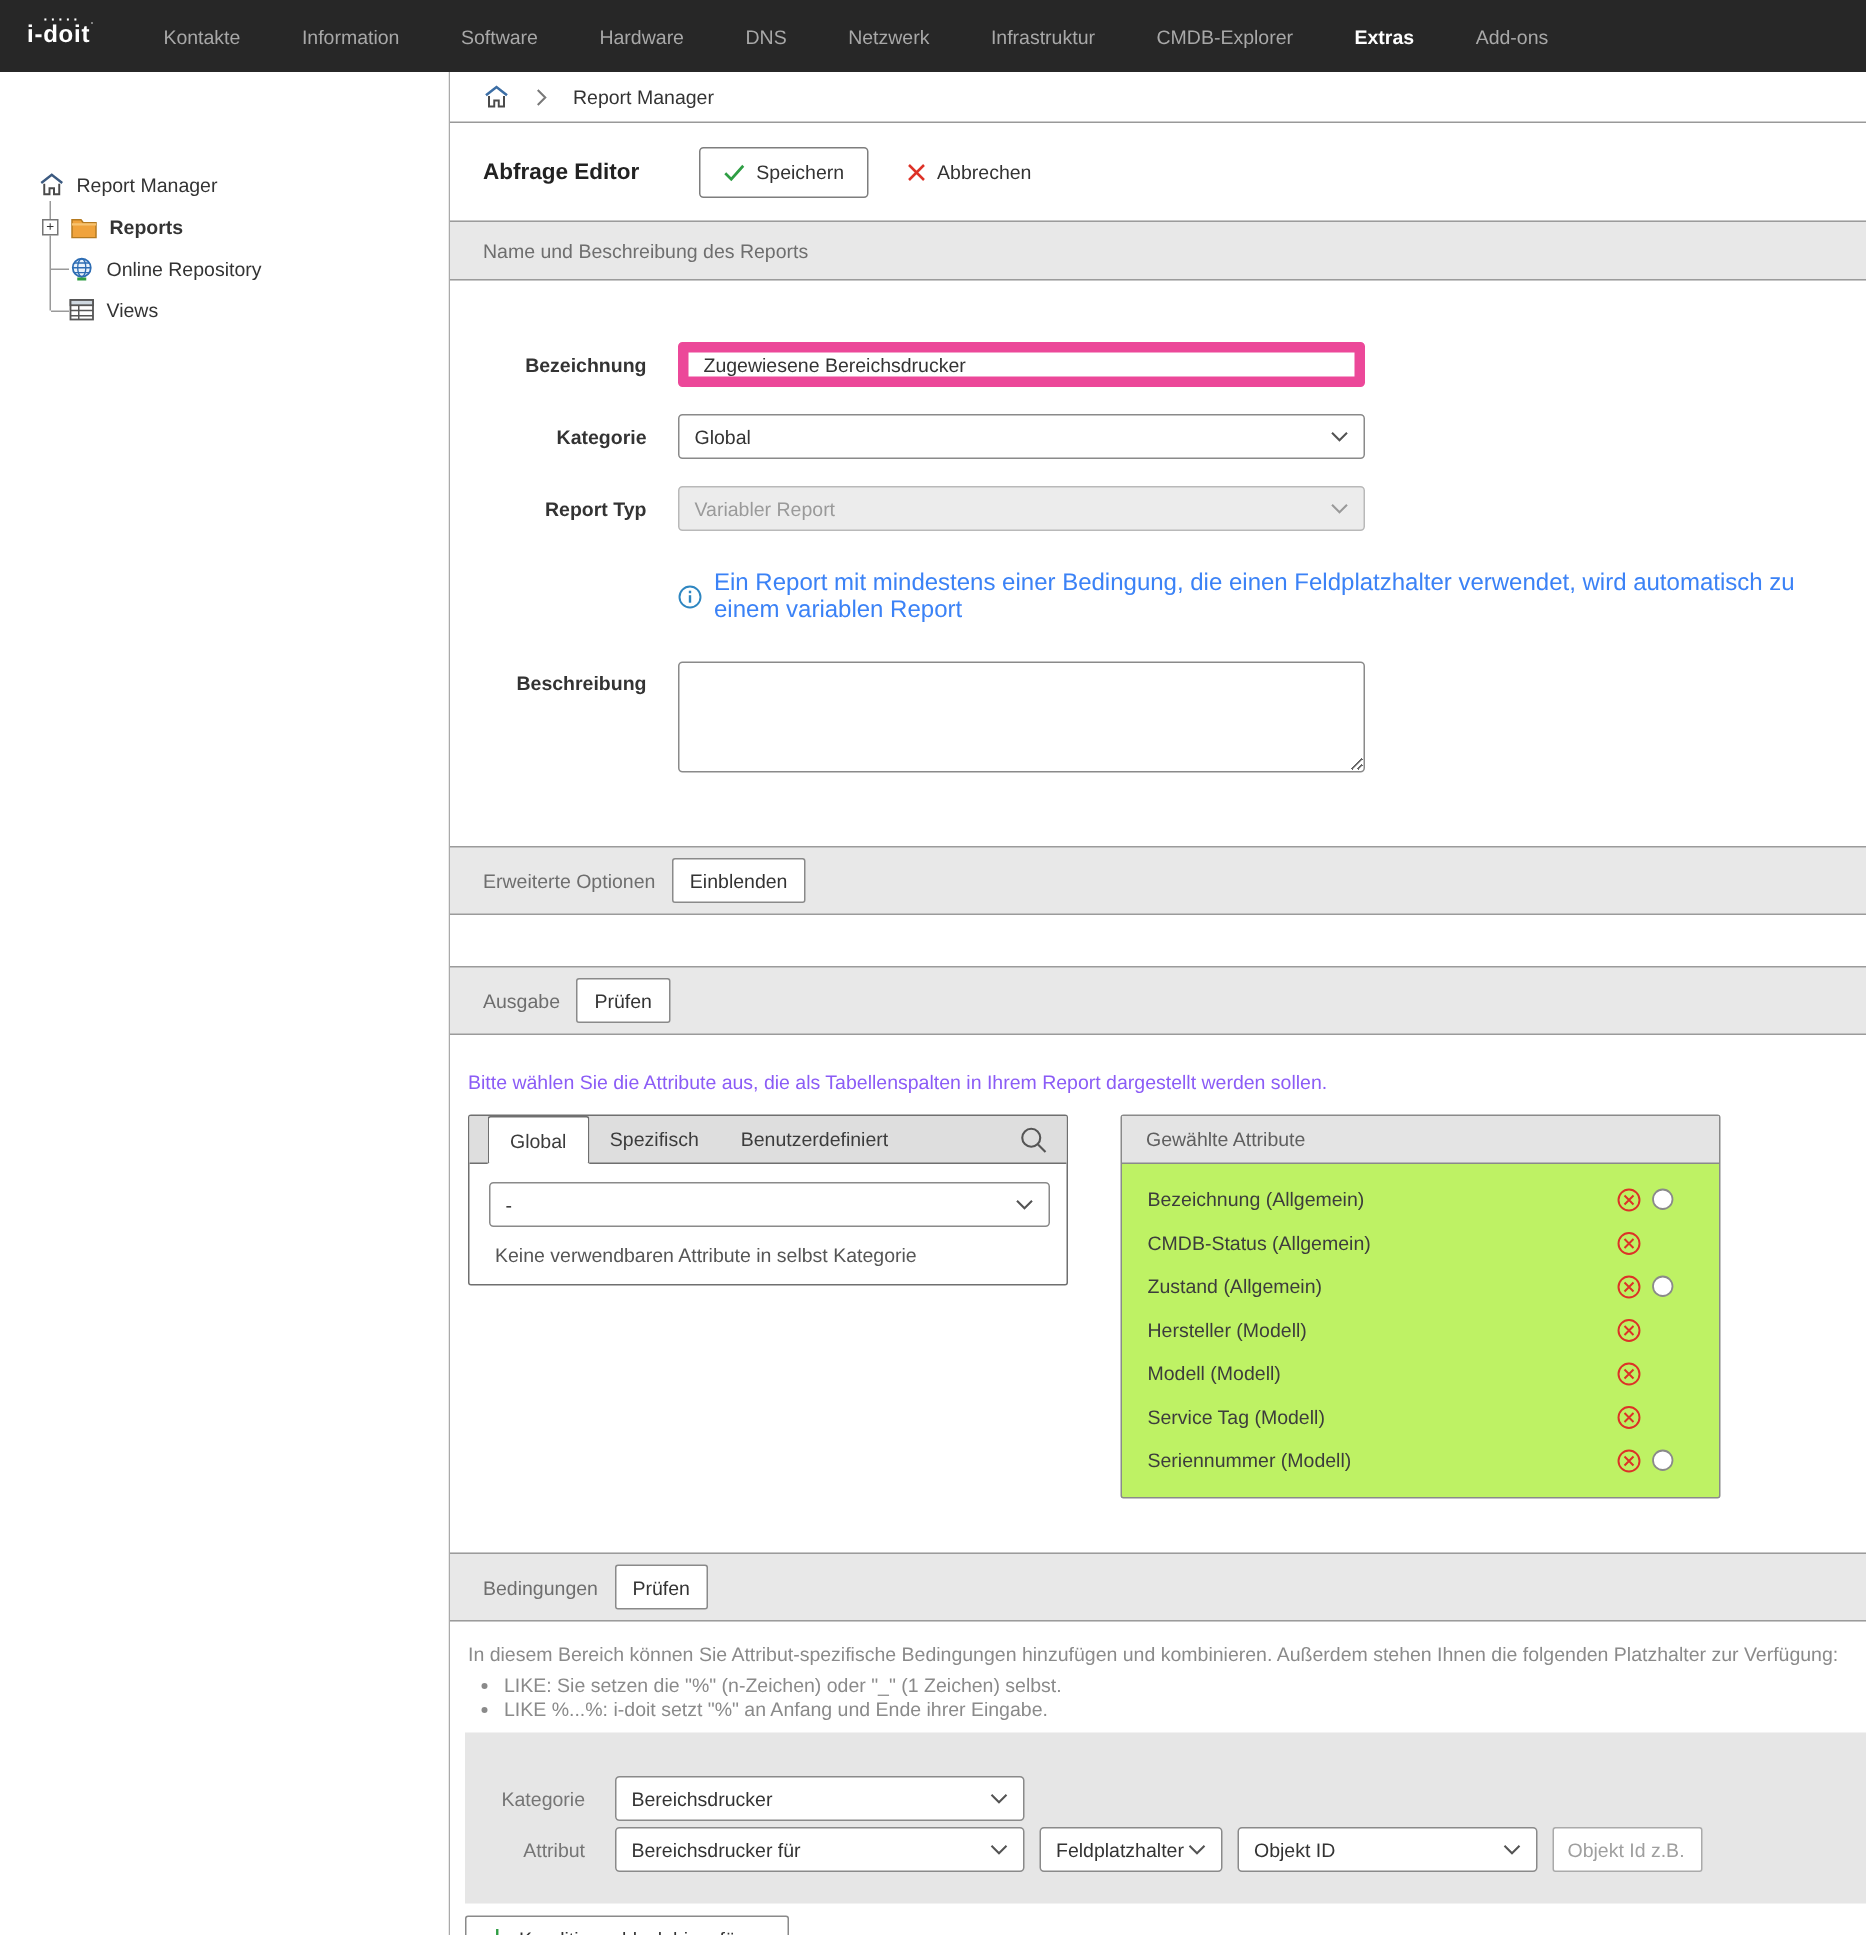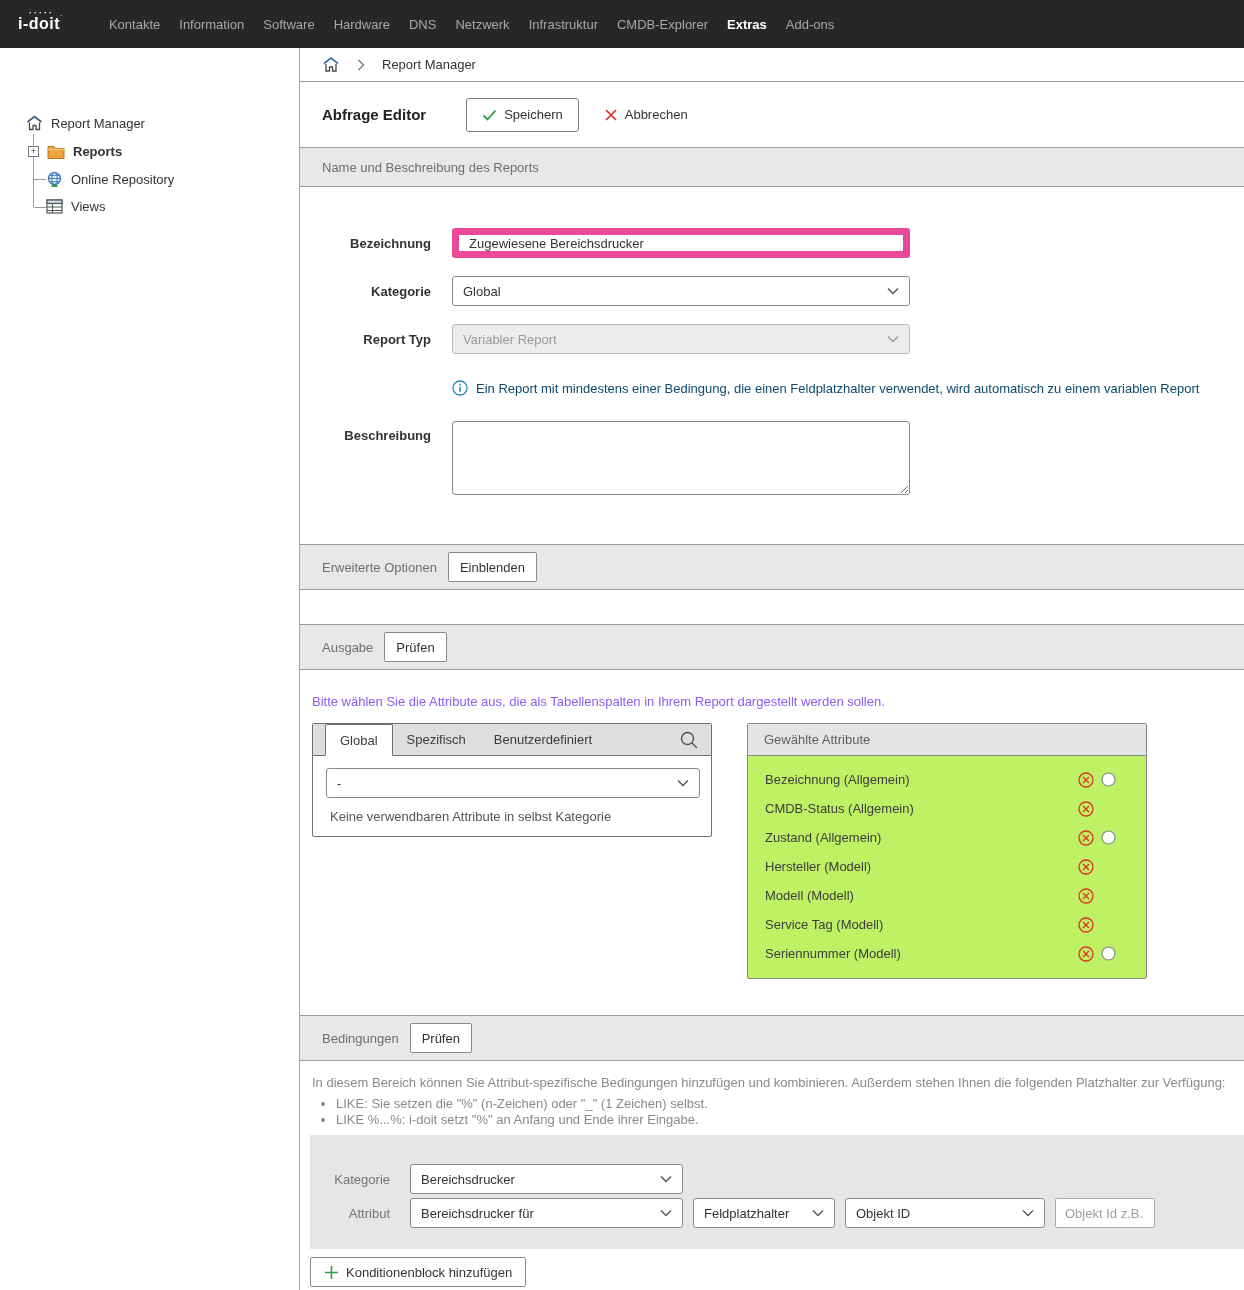--- a/index.html
+++ b/index.html
@@ -6,21 +6,21 @@
   html,body { width:1244px; height:1290px; overflow:hidden; background:#fff;
     font-family:"Liberation Sans", sans-serif; font-size:13px; color:#333; }
 
   
   .topnav { height:48px; background:#272727; display:flex; align-items:center; }
   .logo { margin-left:18px; margin-right:46px; color:#fff; font-weight:bold;
     font-size:16px; letter-spacing:.5px; position:relative; }
   .logo .dots { position:absolute; top:-7px; left:2px; right:0; text-align:center;
     font-size:9px; letter-spacing:2px; color:#fff; }
   .logo .reg { font-size:7px; vertical-align:top; }
-  .nav-items { display:flex; align-items:center; gap:19px; }
+  .nav-items { display:flex; align-items:center; gap:41px; }
   .nav-item { color:#a8a8a8; font-size:13px; cursor:pointer; }
   .nav-item.active { color:#fff; font-weight:bold; }
 
   
   .shell { display:flex; height:1242px; }
   .sidebar { width:299px; position:relative; background:#fff; }
   .main { width:945px; border-left:1px solid #aaa; }
 
   
   .tree-vline { position:absolute; left:33px; top:86px; width:1px; height:73px; background:#9a9a9a; }
@@ -59,21 +59,21 @@
   .flabel { width:131px; text-align:right; font-weight:bold; color:#333; padding-top:0; }
   .frow.top .flabel { padding-top:7px; }
   .fctl { margin-left:21px; }
   input.text { width:458px; height:30px; border:7px solid #ec4899; border-radius:3px;
     padding:0 10px; font:13px "Liberation Sans", sans-serif; color:#333; }
   .selectbox { width:458px; height:30px; border:1px solid #8a8a8a; border-radius:3px;
     background:#fff; display:flex; align-items:center; padding:0 10px; cursor:pointer; color:#333; }
   .selectbox .sval { flex:1; }
   .selectbox.disabled { background:#ececec; border-color:#b9b9b9; color:#9a9a9a; cursor:default; }
   .info-row { display:flex; align-items:center; gap:8px; margin:26px 0 25px 152px; }
-  .info-text { font-size:13px; color:#0c4a6e; }
+  .info-text { font-size:16px; color:#3b82f6; }
   textarea.desc { width:458px; height:74px; border:1px solid #8a8a8a; border-radius:3px;
     resize:both; font:13px "Liberation Sans", sans-serif; padding:6px 8px; color:#333; }
 
   .gap-white { height:34px; background:#fff; }
 
   
   .attr-section { padding:24px 0 36px 12px; }
   .instruction { color:#8b5cf6; margin-bottom:14px; padding-left:0; }
   .panels { display:flex; gap:35px; align-items:flex-start; }
   .panel-left { width:400px; border:1px solid #6f6f6f; border-radius:2px; background:#fff; height:114px; }
@@ -100,21 +100,21 @@
   .cond-text { padding:14px 0 0 12px; }
   .cond-intro { color:#8a8a8a; margin-bottom:6px; }
   .cond-bullets { margin:0 0 8px 24px; color:#8a8a8a; }
   .cond-bullets li { margin-bottom:1px; }
 
   .cond-block { margin-left:10px; width:934px; background:#e6e6e6; padding:29px 0 21px 0; }
   .crow { display:flex; align-items:center; margin-bottom:4px; }
   .clabel { width:80px; text-align:right; color:#757575; }
   .crow .selectbox { margin-left:20px; }
   .sel-cat { width:273px; }
-  .sel-small { width:142px; margin-left:10px !important; }
+  .sel-small { width:122px; margin-left:10px !important; }
   .sel-obj { width:200px; margin-left:10px !important; }
   input.ph { width:100px; height:30px; margin-left:10px; border:1px solid #aaa; border-radius:2px;
     padding:0 9px; font:13px "Liberation Sans", sans-serif; color:#333; background:#fff; }
   input::placeholder { color:#9f9f9f; }
 
   .addblock-row { padding:8px 0 0 10px; }
   .btn-add { height:30px; padding:0 13px; border-color:#8a8a8a; border-radius:2px; }
 
   svg { flex-shrink:0; }
 </style>

